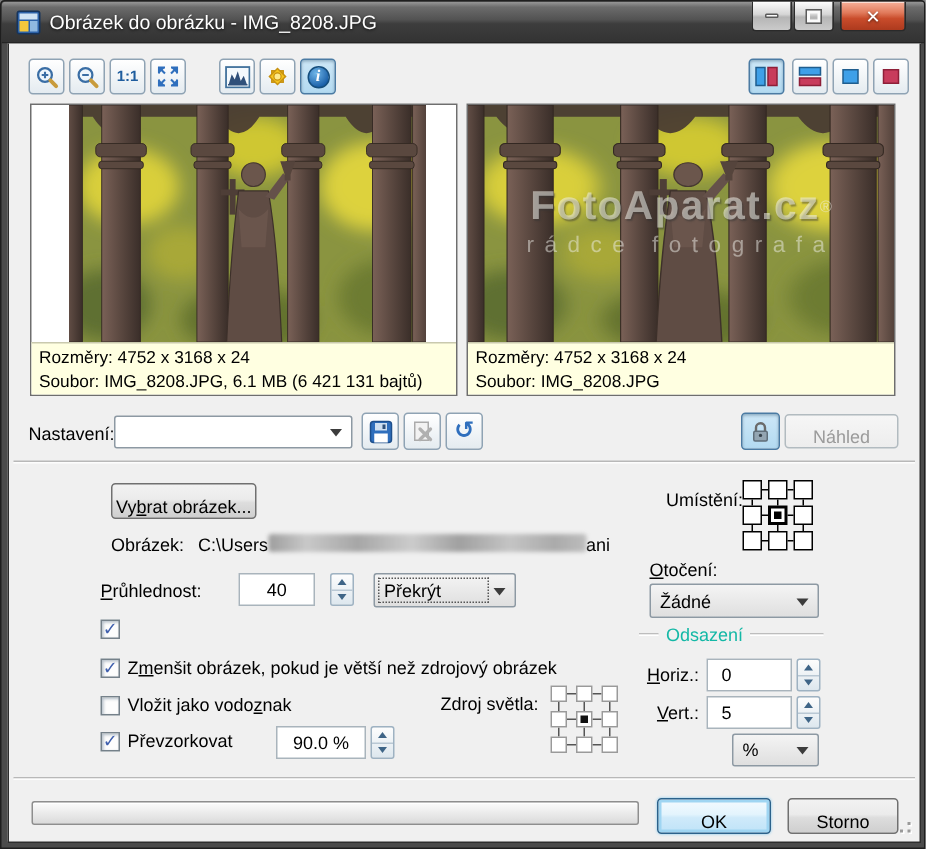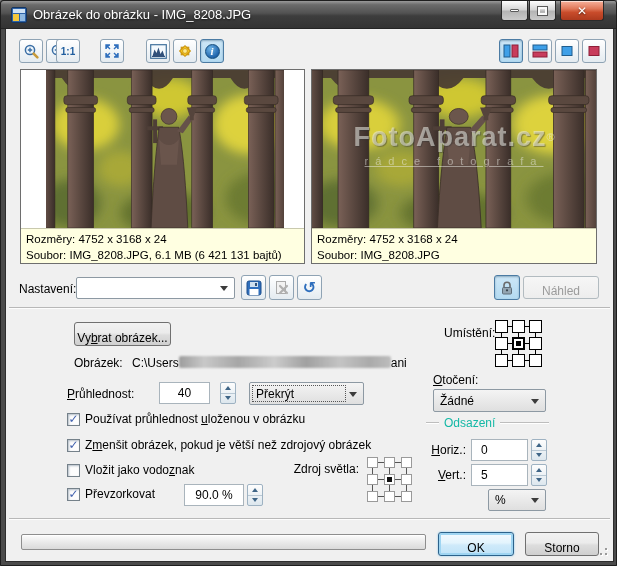--- a/index.html
+++ b/index.html
@@ -32,21 +32,21 @@
   .icon-info{width:15px;height:15px;border-radius:50%;background:radial-gradient(circle at 35% 30%,#6fb6e8,#1a5fa8 75%);
     border:1px solid #154e7d;color:#fff;font-weight:bold;font-style:italic;font-size:11px;display:flex;align-items:center;justify-content:center;font-family:"Liberation Serif",serif;}
   .undo-glyph{color:#2f6fbd;font-weight:bold;font-size:16px;line-height:1;}
   
   .panel{position:absolute;background:#fff;border:1px solid #6e6e6e;}
   .photo{position:absolute;overflow:hidden;background:#7d8f35;}
   .infostrip{position:absolute;background:#ffffe1;border-top:1px solid #c9c9ae;padding:2px 5px;line-height:16px;font-size:11.5px;color:#000;}
   .wm{position:absolute;left:0;right:0;top:52px;text-align:center;color:rgba(238,238,232,.55);pointer-events:none;}
   .wm .main{font-size:27px;font-weight:bold;letter-spacing:1px;text-shadow:1px 1px 1px rgba(50,50,50,.45);}
   .wm .reg{font-size:11px;vertical-align:super;}
-  .wm .sub{display:block;font-size:11px;letter-spacing:7px;margin-top:2px;color:rgba(238,238,232,.5);text-decoration:underline;}
+  .wm .sub{display:block;font-size:15px;letter-spacing:7px;margin-top:2px;color:rgba(238,238,232,.5);}
   
   .label{position:absolute;white-space:nowrap;}
   .mn{text-decoration:underline;}
   .combo{position:absolute;border:1px solid #8d99a3;border-radius:2px;background:linear-gradient(180deg,#f4f4f4,#dfdfdf);
     display:flex;align-items:center;padding-left:6px;}
   .combo.white{background:#fff;}
   .combo .arrow{position:absolute;right:6px;top:50%;margin-top:-2px;width:0;height:0;
     border-left:4px solid transparent;border-right:4px solid transparent;border-top:5px solid #3c3c3c;}
   .combo.focused::after{content:"";position:absolute;left:2px;top:2px;bottom:2px;right:17px;border:1px dotted #555;}
   .edit{position:absolute;border:1px solid #a9b4bc;background:#fff;display:flex;align-items:center;}
@@ -120,21 +120,21 @@
       <line x1="7" y1="4.8" x2="7" y2="9.2" stroke="#3a6ea5" stroke-width="1.4"></line>
     </svg>
   </div>
   <div class="tbtn" style="left:45px;top:38px;">
     <svg width="17" height="17" viewBox="0 0 17 17">
       <circle cx="7" cy="7" r="4.6" fill="#eef6fc" stroke="#3a6ea5" stroke-width="1.5"></circle>
       <line x1="10.6" y1="10.6" x2="14.4" y2="14.4" stroke="#c89b3c" stroke-width="2.6" stroke-linecap="round"></line>
       <line x1="4.8" y1="7" x2="9.2" y2="7" stroke="#3a6ea5" stroke-width="1.4"></line>
     </svg>
   </div>
-  <div class="tbtn" style="left:55px;top:38px;">
+  <div class="tbtn" style="left:72px;top:38px;">
     <span class="lbl11">1:1</span>
   </div>
   <div class="tbtn" style="left:99px;top:38px;">
     <svg width="16" height="16" viewBox="0 0 16 16">
       <g stroke="#2f6fbd" stroke-width="1.4" fill="#2f6fbd">
         <path d="M2,6 V2 H6 M2,2 L6,6"></path>
           <path d="M10,2 H14 V6 M14,2 L10,6"></path>
         <path d="M2,10 V14 H6 M2,14 L6,10"></path>
           <path d="M14,10 V14 H10 M14,14 L10,10"></path>
       </g>
@@ -351,29 +351,28 @@
     <span>40</span>
   </div>
   <div class="spin" style="left:219px;top:381px;height:22px;">
     <i>
         <b class="tri-up"></b>
       </i>
     <i>
         <b class="tri-dn"></b>
       </i>
   </div>
-  <div class="combo focused" style="left:248px;top:381px;width:115px;height:23px;">
+  <div class="combo focused" style="left:248px;top:381px;width:95px;height:23px;">
     <span>Překrýt</span>
     <i class="arrow"></i>
   </div>
 
   <div class="checkbox" style="left:66px;top:412px;">
       <span class="ck">✓</span>
     </div>
-  <span class="label" style="left:84px;top:411px;"><span>Používat průhlednost </span><span class="mn">u</span><span>loženou v obrázku</span></span>
 
   <div class="checkbox" style="left:66px;top:438px;">
       <span class="ck">✓</span>
     </div>
   <span class="label" style="left:84px;top:437px;"><span>Z</span><span class="mn">m</span><span>enšit obrázek, pokud je větší než zdrojový obrázek</span></span>
 
   <div class="checkbox" style="left:66px;top:463px;"></div>
   <span class="label" style="left:84px;top:462px;"><span>Vložit jako vodo</span><span class="mn">z</span><span>nak</span></span>
 
   <div class="checkbox" style="left:66px;top:487px;">

